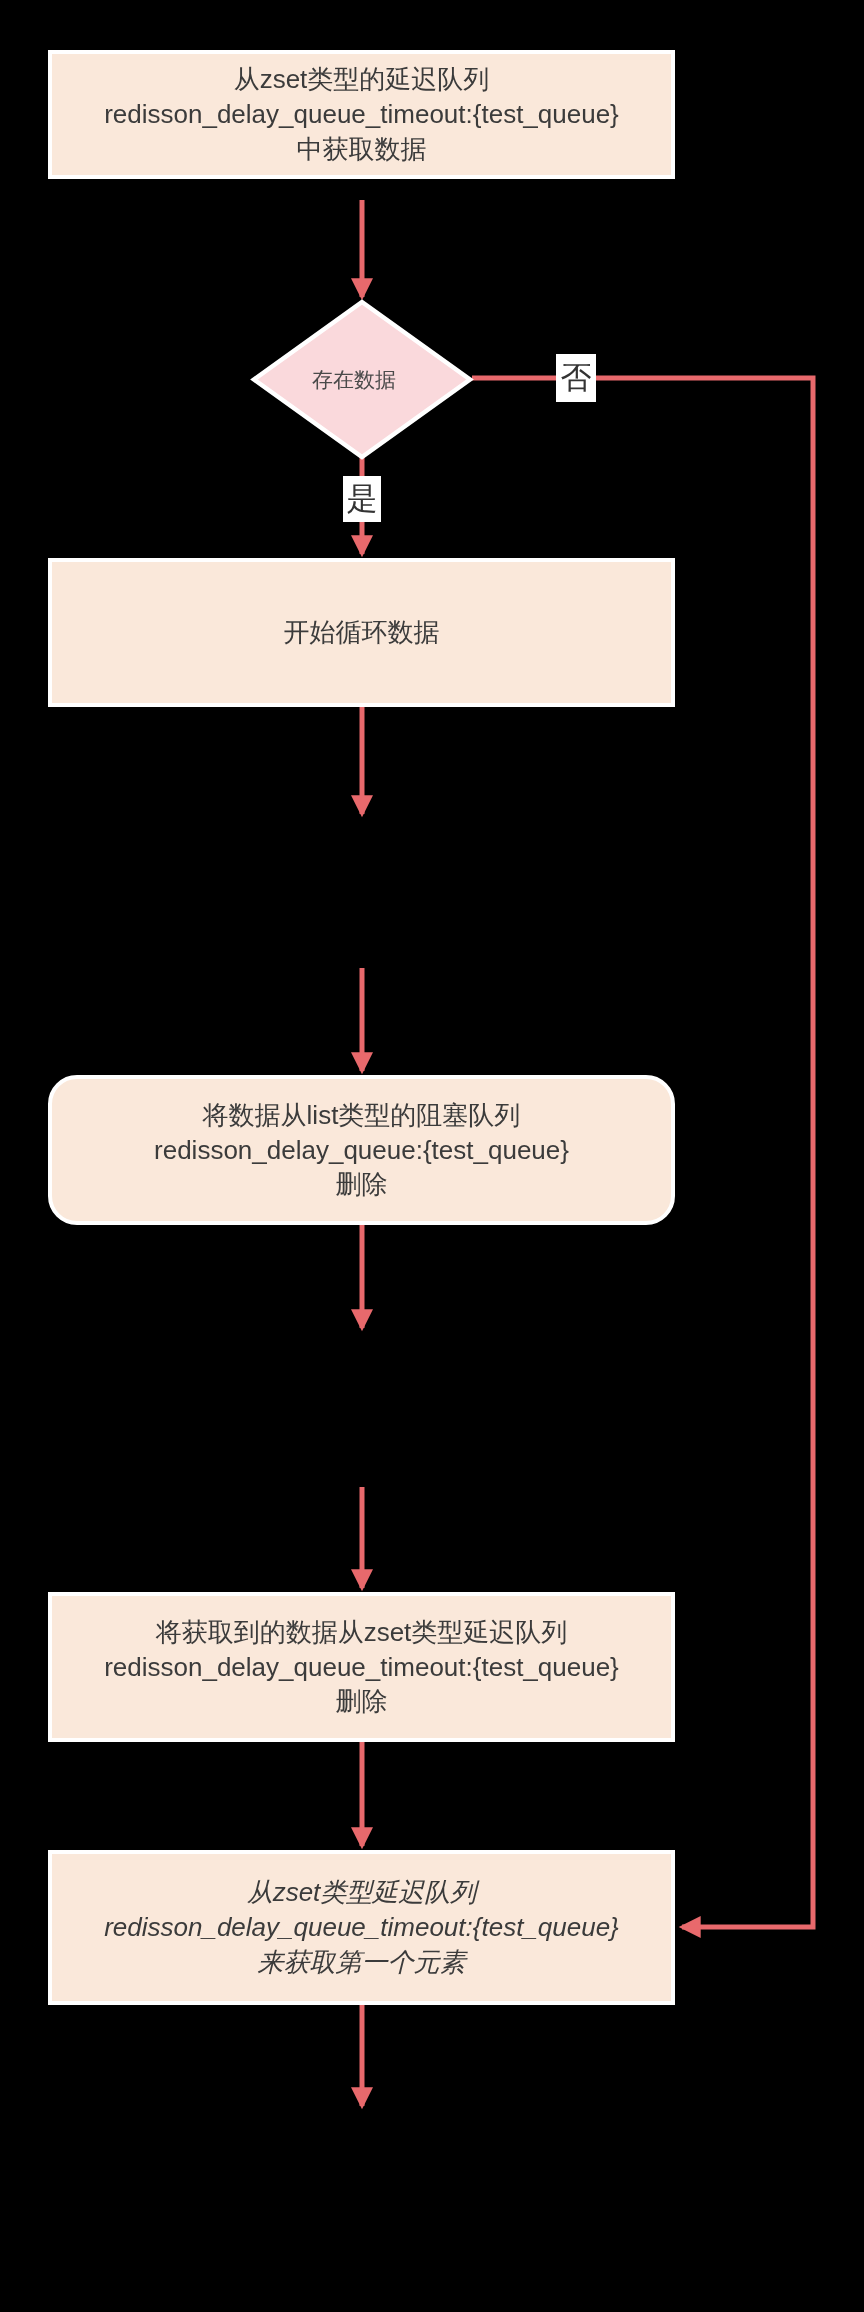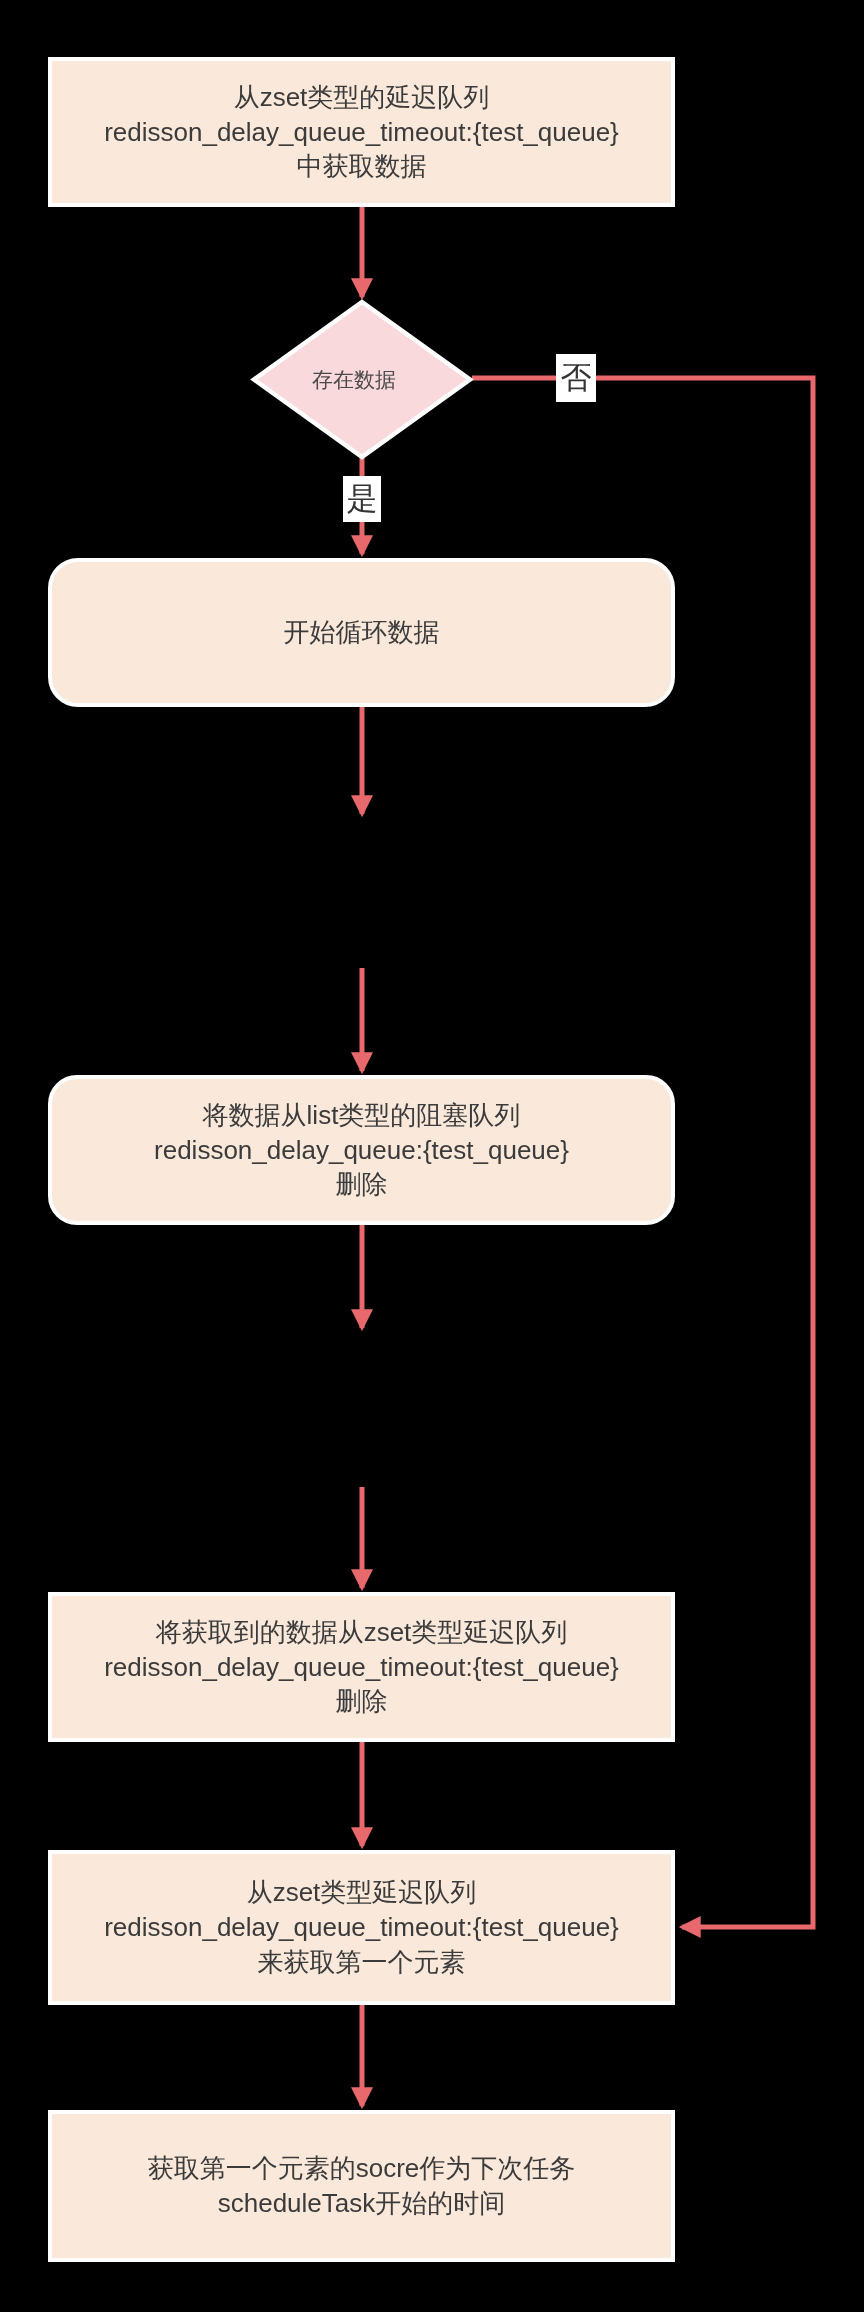--- a/index.html
+++ b/index.html
@@ -75,42 +75,40 @@
     <path d="M362,968 L362,1071" stroke="#E8696C" stroke-width="5" fill="none" marker-end="url(#ah)"></path>
     <path d="M362,1225 L362,1328" stroke="#E8696C" stroke-width="5" fill="none" marker-end="url(#ah)"></path>
     <path d="M362,1487 L362,1588" stroke="#E8696C" stroke-width="5" fill="none" marker-end="url(#ah)"></path>
     <path d="M362,1742 L362,1846" stroke="#E8696C" stroke-width="5" fill="none" marker-end="url(#ah)"></path>
     <path d="M362,2005 L362,2106" stroke="#E8696C" stroke-width="5" fill="none" marker-end="url(#ah)"></path>
     <path d="M472,378 L813,378 L813,1927 L682,1927" stroke="#E8696C" stroke-width="5" fill="none" marker-end="url(#ah)"></path>
 
     <polygon points="362,302 470,379.5 362,457 254,379.5" fill="#FAD9DC" stroke="#FFFFFF" stroke-width="4.5"></polygon>
   </svg>
 
-  <div class="node" style="top:57px;  height:150px;">从zset类型的延迟队列
+  <div class="node" style="top:50px;  height:129px;">从zset类型的延迟队列
 redisson_delay_queue_timeout:{test_queue}
 中获取数据</div>
 
   <div class="decision-label">存在数据</div>
 
   <div id="label-no" class="edge-label">否</div>
 
   <div id="label-yes" class="edge-label">是</div>
 
-  <div class="node" style="top:558px; height:149px;border-radius:30px;">开始循环数据</div>
+  <div class="node" style="top:558px; height:149px;">开始循环数据</div>
 
 
   <div class="node" style="top:1075px; height:150px;border-radius:29px;">将数据从list类型的阻塞队列
 redisson_delay_queue:{test_queue}
 删除</div>
 
 
   <div class="node" style="top:1592px; height:150px;">将获取到的数据从zset类型延迟队列
 redisson_delay_queue_timeout:{test_queue}
 删除</div>
 
-  <div class="node" style="top:1850px; height:155px;">从zset类型延迟队列
+  <div class="node" style="top:1850px; height:155px;font-style:italic;">从zset类型延迟队列
 redisson_delay_queue_timeout:{test_queue}
 来获取第一个元素</div>
 
-  <div class="node" style="top:2110px; height:152px;">获取第一个元素的socre作为下次任务
-scheduleTask开始的时间</div>
 
 </div>
 
 </body></html>

